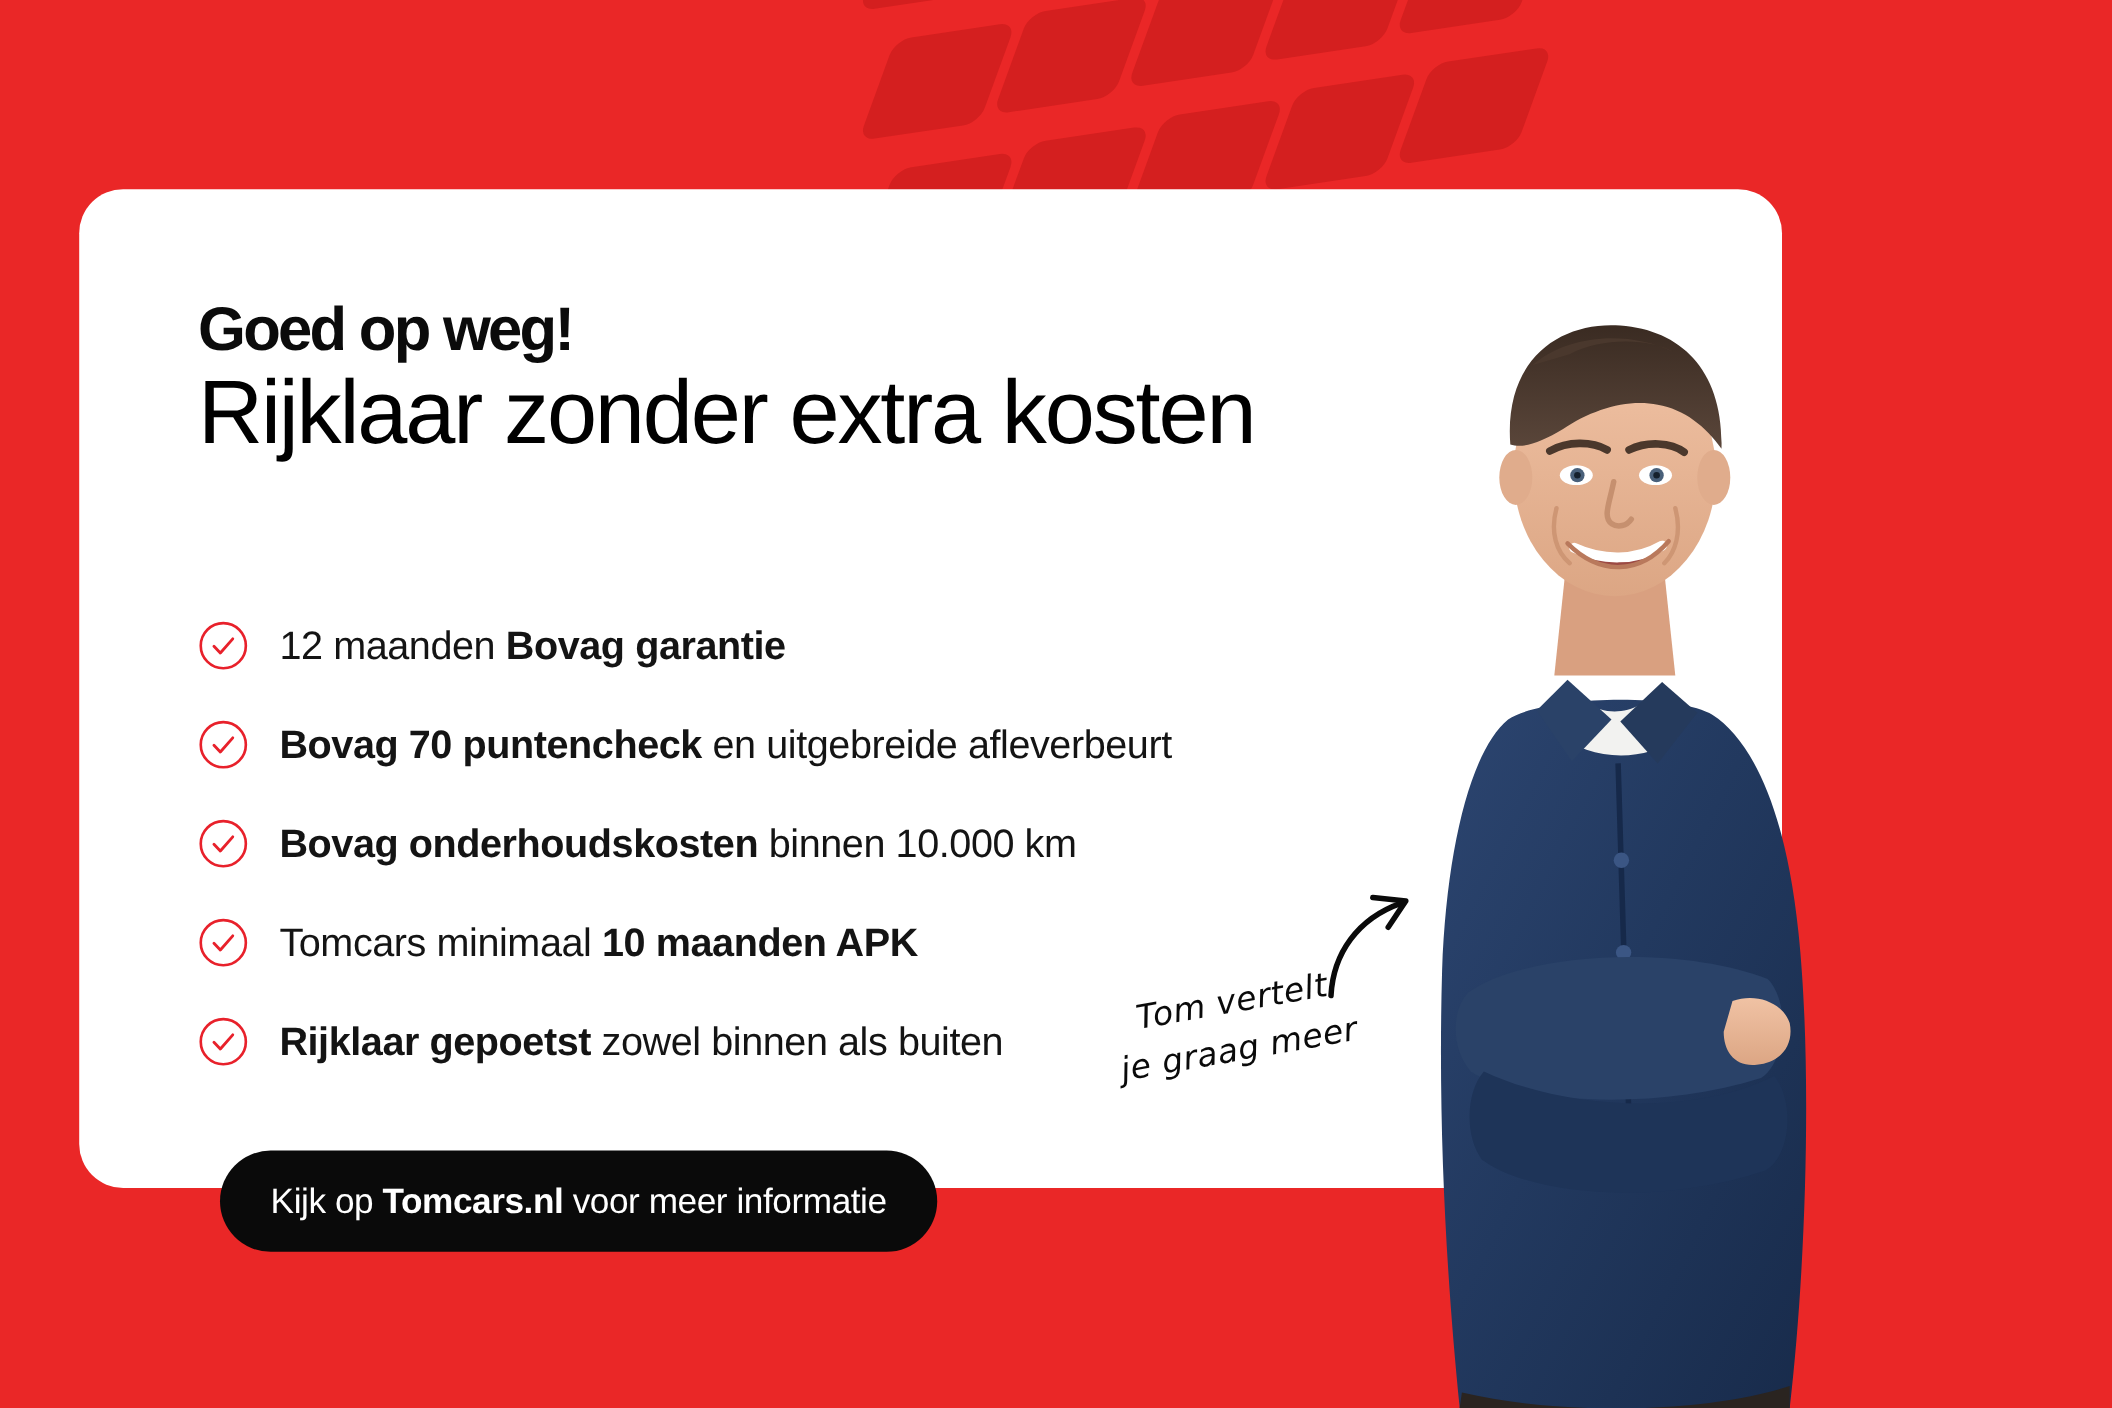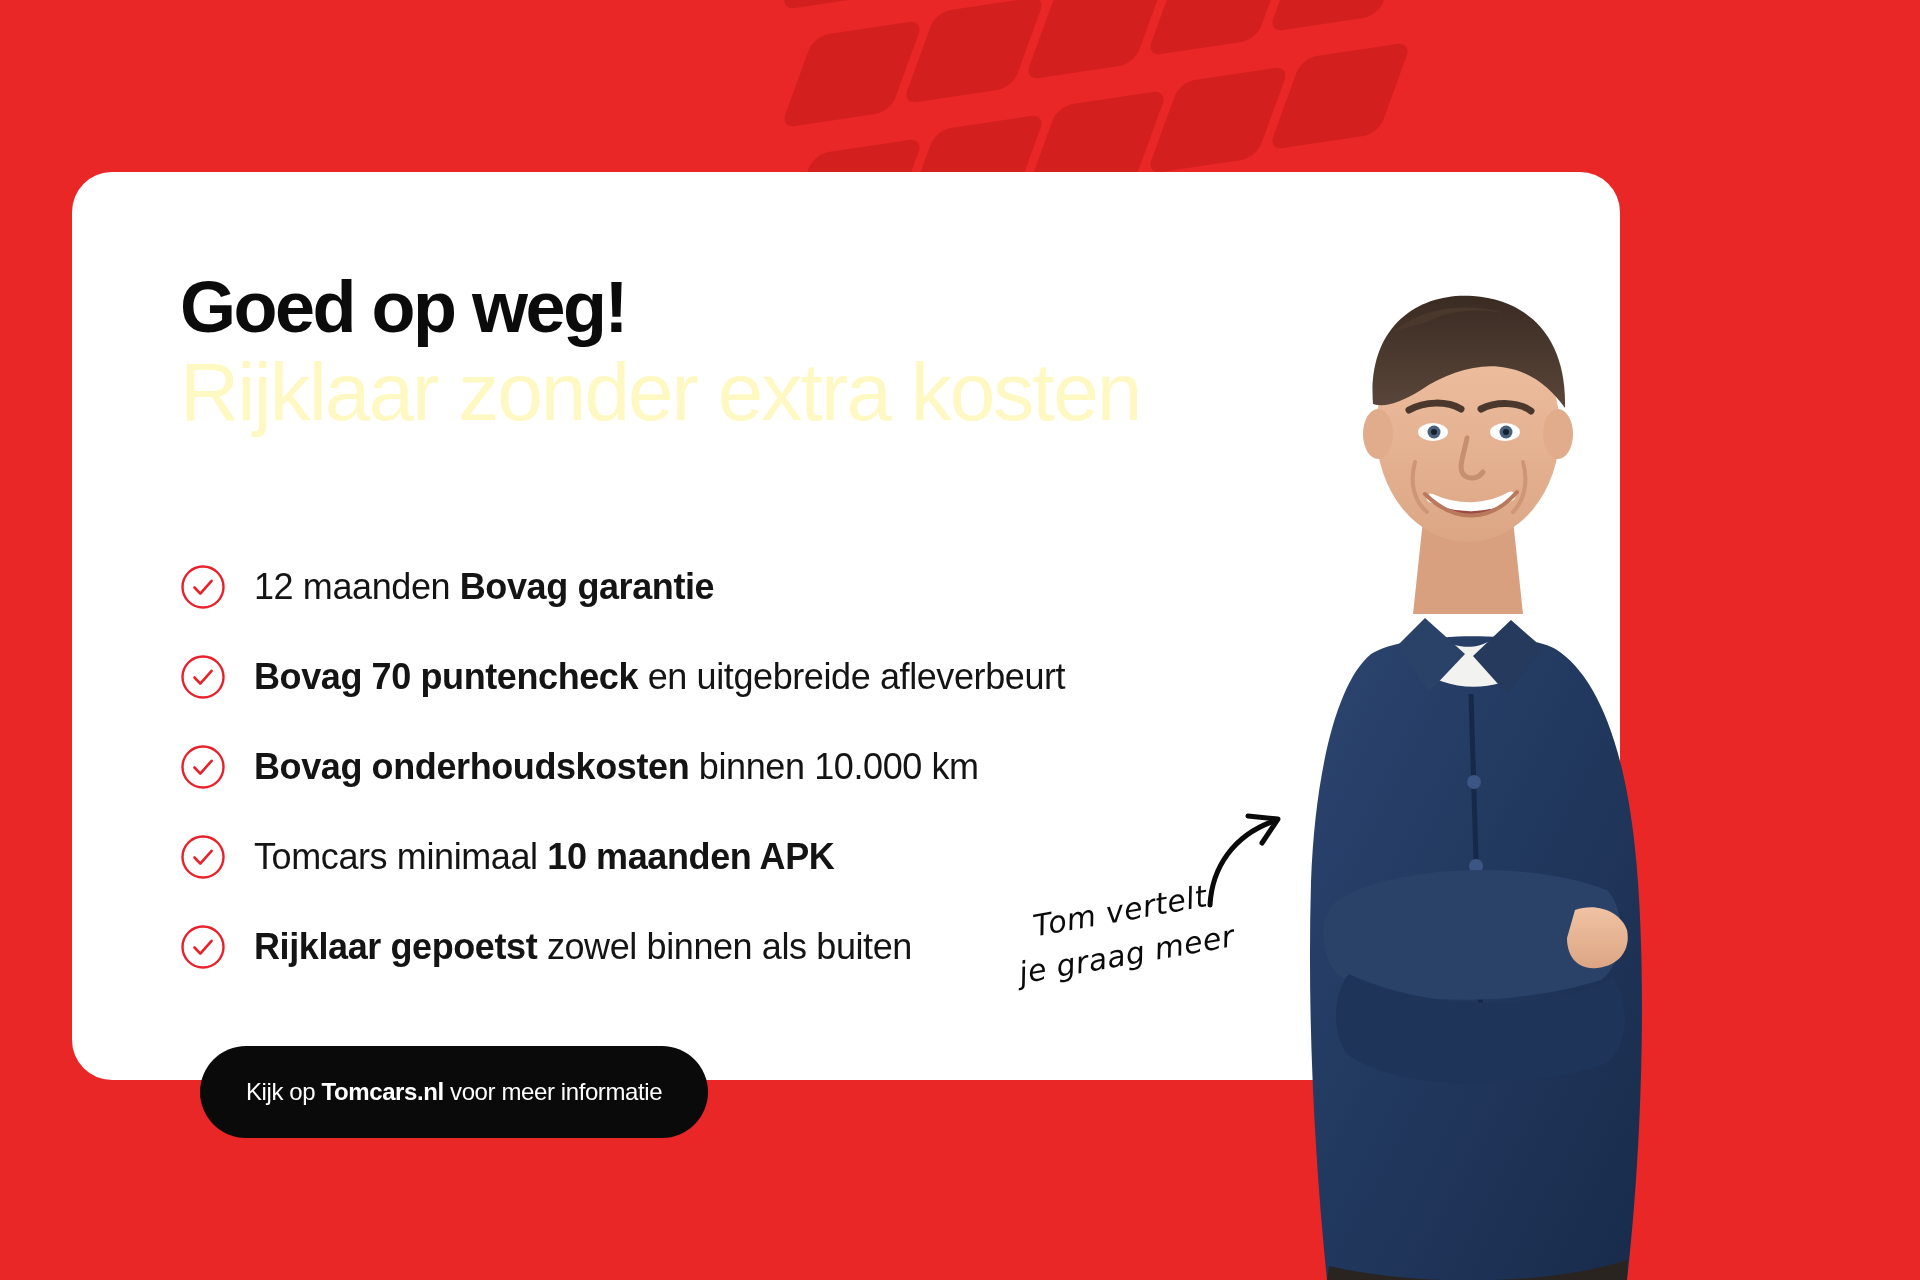--- a/index.html
+++ b/index.html
@@ -52,33 +52,33 @@
   }
 
   
   .headline-wrap {
     position: absolute;
     left: 180px;
     top: 272px;
     width: 1200px;
   }
   .headline-main {
-    font-size: 72px;
+    font-size: 56px;
     font-weight: 800;
     letter-spacing: -2.5px;
     color: #0B0B0B;
     line-height: 0.98;
     margin: 0;
     white-space: nowrap;
   }
   .headline-sub {
     font-size: 82px;
     font-weight: 300;
     letter-spacing: -2px;
-    color: #fef9c3;
+    color: #000000;
     line-height: 1.06;
     margin: 6px 0 0 0;
     white-space: nowrap;
   }
 
   
   .features {
     position: absolute;
     left: 180px;
     top: 550px;
@@ -116,21 +116,21 @@
     height: 92px;
     padding: 0 46px;
     display: flex;
     align-items: center;
     background: #0A0A0A;
     border-radius: 46px;
     cursor: pointer;
     border: none;
   }
   .cta-text {
-    font-size: 24px;
+    font-size: 32px;
     font-weight: 400;
     color: #FFFFFF;
     letter-spacing: -0.4px;
     white-space: nowrap;
   }
   .cta-text b { font-weight: 700; }
 
   
   .note {
     position: absolute;

